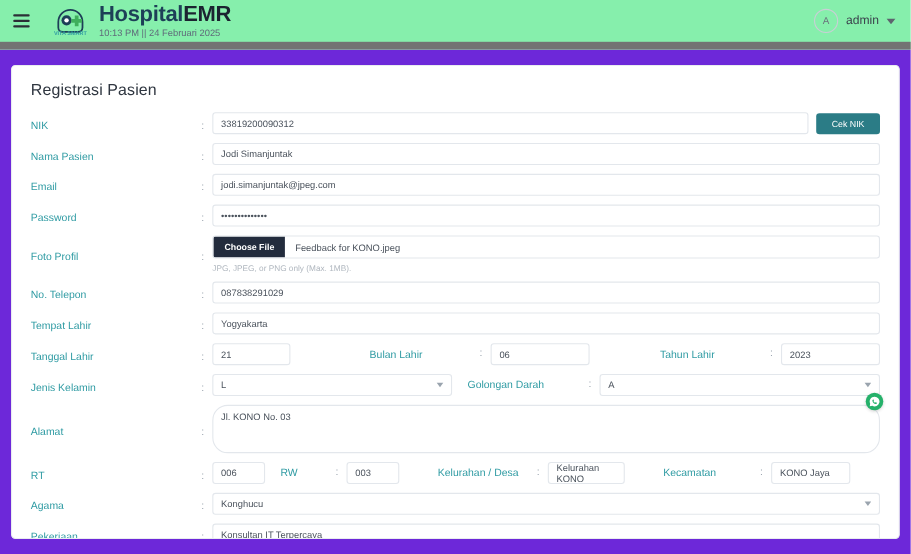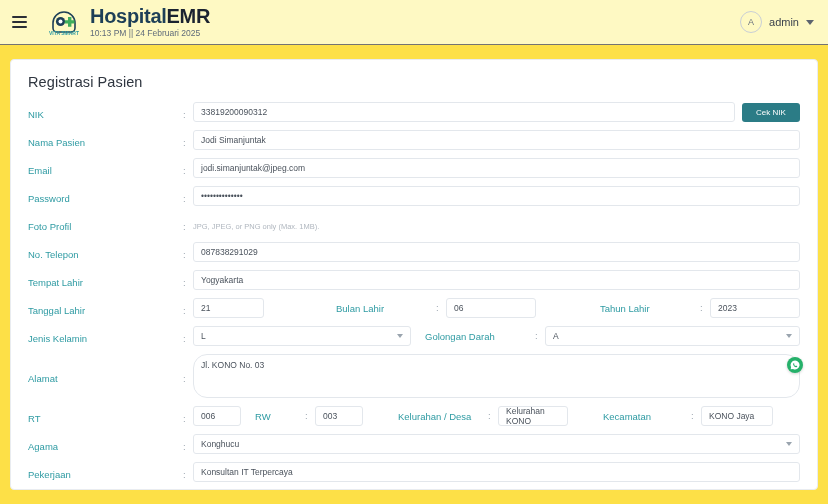--- a/index.html
+++ b/index.html
@@ -7,25 +7,25 @@
     width: 828px; height: 504px;
     font-family: "Liberation Sans", sans-serif;
     background: #ffffff;
     overflow: hidden;
   }
   body { position: relative; }
 
   
   .header {
     height: 45px;
-    background: #fef9c3;
+    background: #86efac;
     display: flex;
     align-items: center;
     padding: 0 14px 0 8px;
-    border-bottom: 1px solid #737373;
+    border-bottom: 7px solid #737373;
     position: relative;
   }
   .hamburger {
     width: 22px; height: 22px;
     display: flex; flex-direction: column; justify-content: center;
     gap: 3px; cursor: pointer; margin-left: 4px;
   }
   .hamburger span { display:block; height: 2px; background: #2b2f36; border-radius: 1px; }
   .hamburger span:nth-child(1){ width: 15px; }
   .hamburger span:nth-child(2){ width: 15px; }
@@ -58,21 +58,21 @@
   .caret-down {
     width: 0; height: 0;
     border-left: 4px solid transparent;
     border-right: 4px solid transparent;
     border-top: 5px solid #5d646e;
     cursor: pointer;
   }
 
   
   .page {
-    background: #fde047;
+    background: #6d28d9;
     height: 459px;
     padding: 14px 10px;
   }
   .card {
     background: #ffffff;
     border: 1px solid #e9ecf0;
     border-radius: 4px;
     height: 100%;
     padding: 14px 17px 10px 17px;
     position: relative;
@@ -256,20 +256,24 @@
       <div class="colon">:</div>
       <div class="field">
           <div class="input">••••••••••••••</div>
         </div>
     </div>
 
     <div class="row">
       <div class="label w1">Foto Profil</div>
       <div class="colon">:</div>
       <div class="field">
+        <div class="file-box">
+          <div class="choose-file">Choose File</div>
+          <div class="file-name">Feedback for KONO.jpeg</div>
+        </div>
         <div class="file-hint">JPG, JPEG, or PNG only (Max. 1MB).</div>
       </div>
     </div>
 
     <div class="row">
       <div class="label w1">No. Telepon</div>
       <div class="colon">:</div>
       <div class="field">
           <div class="input">087838291029</div>
         </div>

